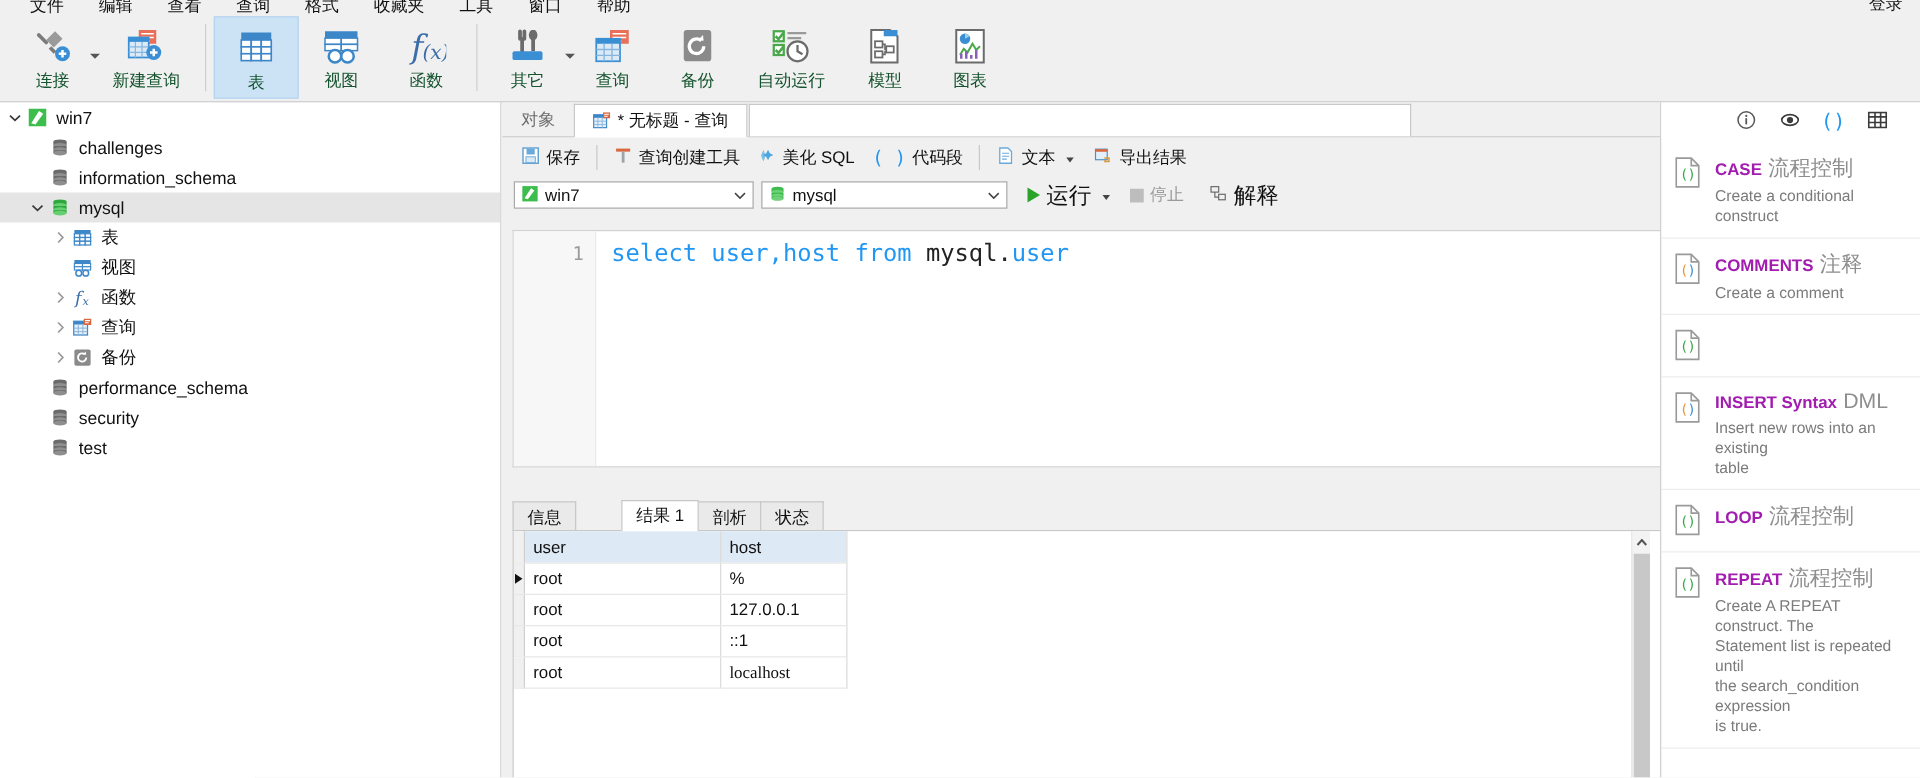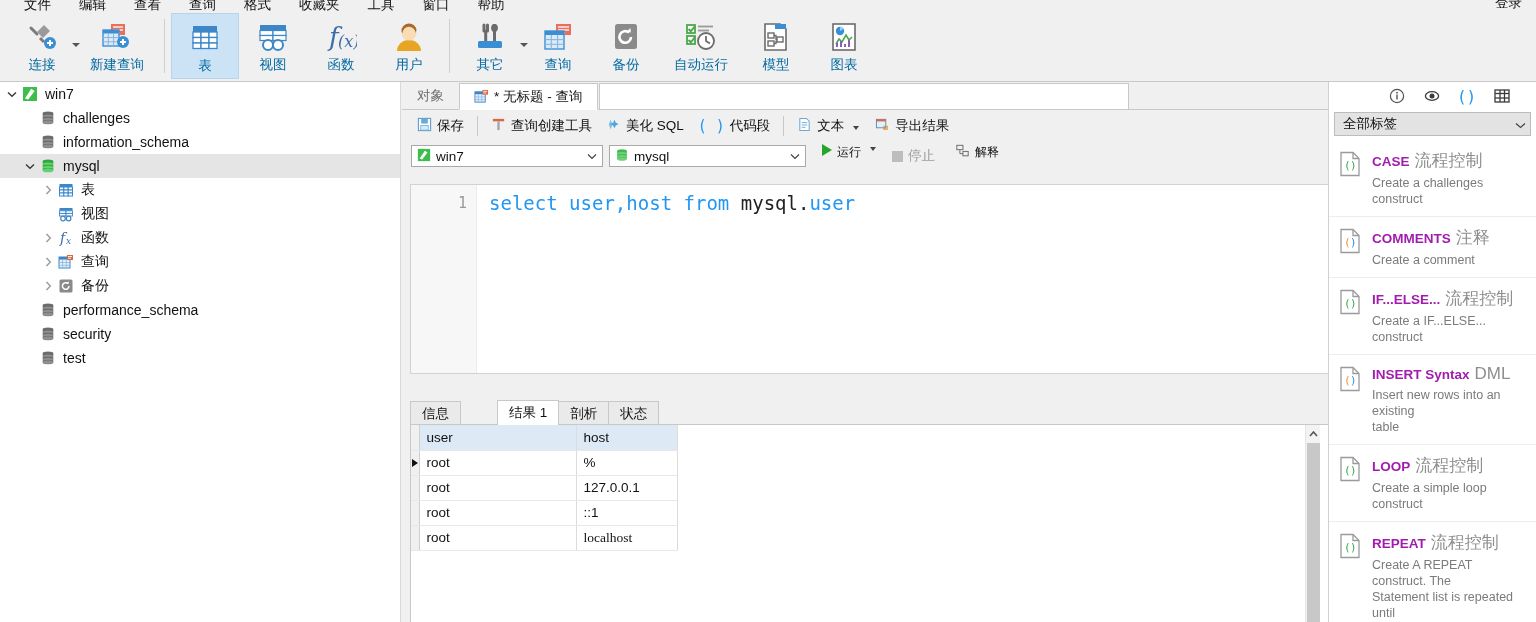--- a/index.html
+++ b/index.html
@@ -36,21 +36,21 @@
   .tb-item {
     position: relative;
     width: 68px; height: 66px;
     display: flex; flex-direction: column; align-items: center; justify-content: flex-start;
     padding-top: 7px;
     cursor: default;
   }
   .tb-item.wide { width: 82px; }
   .tb-item.sel { background: #cce3f6; border: 1px solid #b6d4ee; }
   .tb-ico { height: 34px; display: flex; align-items: center; justify-content: center; }
-  .tb-lab { font-size: 13.5px; color: #0369a1; margin-top: 2px; white-space: nowrap; }
+  .tb-lab { font-size: 13.5px; color: #14532d; margin-top: 2px; white-space: nowrap; }
   .tb-caret {
     position: absolute; right: -4px; top: 30px;
     width: 0; height: 0; border-left: 4px solid transparent;
     border-right: 4px solid transparent; border-top: 4px solid #555;
   }
   .tb-sep { width: 1px; height: 54px; background: #cfcfcf; margin: 6px 6px 0 6px; }
 
   
   .left-pane {
     position: absolute; left: 0; top: 82px; width: 400px; height: 540px;
@@ -127,21 +127,21 @@
     display: flex; align-items: center; padding: 0 2px 0 5px; gap: 5px;
     font-size: 13.5px; color: #111;
   }
   .combo .cv { flex: 1 1 auto; white-space: nowrap; overflow: hidden; }
   .combo .chev {
     width: 16px; display: flex; align-items: center; justify-content: center;
   }
   .combo.conn { width: 192px; }
   .combo.db { width: 197px; }
   .run-btn {
-    display: flex; gap: 5px; font-size: 12px;
+    display: flex; align-items: center; gap: 5px; font-size: 18px;
     color: #111; padding: 0 4px; height: 24px; margin-left: 6px;
   }
   .stop-btn {
     display: flex; align-items: center; gap: 5px; font-size: 13.5px;
     color: #9a9a9a; padding: 0 4px; height: 24px;
   }
   .play-tri {
     width: 0; height: 0; border-top: 6px solid transparent;
     border-bottom: 6px solid transparent; border-left: 10px solid #2aa32a;
   }
@@ -351,30 +351,20 @@
         <div class="tb-lab">视图</div>
       </div>
       <div class="tb-item">
         <span class="tb-ico">
           <svg width="32" height="30" viewBox="0 0 32 30">
             <text x="4" y="24" font-family="DejaVu Serif, serif" font-style="italic" font-size="26" fill="#3b6ea8">f</text>
             <text x="13" y="25" font-family="DejaVu Serif, serif" font-style="italic" font-size="16" fill="#3b6ea8">(x)</text>
           </svg>
         </span>
         <div class="tb-lab">函数</div>
-      </div>
-      <div class="tb-item">
-        <span class="tb-ico">
-          <svg width="32" height="30" viewBox="0 0 32 30">
-            <path d="M4 29 a12 11 0 0 1 24 0 z" fill="#e8a522"></path>
-            <circle cx="16" cy="11" r="7.5" fill="#f7dcb5"></circle>
-            <path d="M8.5 9.5 a7.5 7.5 0 0 1 15 -1 l-1 2.5 a6.2 6.2 0 0 0 -13 0.5 z" fill="#a9692a"></path>
-          </svg>
-        </span>
-        <div class="tb-lab">用户</div>
       </div>
       <div class="tb-sep"></div>
       <div class="tb-item">
         <span class="tb-ico">
           <svg width="32" height="30" viewBox="0 0 32 30">
             <g stroke="#6b6b6b" stroke-width="3" stroke-linecap="round" fill="none">
               <path d="M10 3 l0 6 M13.5 3 l0 6"></path>
               <path d="M11.7 9 l0 10"></path>
             </g>
             <path d="M19 2 a5 5 0 0 0 0 8 l0 9 l3 0 l0 -9 a5 5 0 0 0 0 -8 z" fill="#6b6b6b"></path>
@@ -952,74 +942,65 @@
       <div class="rb-ic">
         <svg width="16" height="14" viewBox="0 0 16 14">
             <rect x="1" y="1" width="14" height="12" fill="none" stroke="#3b3b3b" stroke-width="1.3"></rect>
             <line x1="6" y1="1" x2="6" y2="13" stroke="#3b3b3b" stroke-width="1.3"></line>
             <line x1="10.5" y1="1" x2="10.5" y2="13" stroke="#3b3b3b" stroke-width="1.3"></line>
             <line x1="1" y1="4.5" x2="15" y2="4.5" stroke="#3b3b3b" stroke-width="1.3"></line>
             <line x1="1" y1="9" x2="15" y2="9" stroke="#3b3b3b" stroke-width="1.3"></line>
           </svg>
       </div>
     </div>
-    <div class="rb-filter">
-      <span class="cv">全部标签</span>
-      <span class="chev">
-        <svg width="11" height="7" viewBox="0 0 11 7">
-            <path d="M1 1.5 L5.5 5.5 L10 1.5" fill="none" stroke="#444" stroke-width="1.2"></path>
-          </svg>
-      </span>
-    </div>
     <div class="rb-list" id="snippet-list">
         <div class="snip">
           <div class="snip-ico"><svg width="22" height="26" viewBox="0 0 22 26">
               <path d="M2 1.5 h12 l6 6 v17 h-18 z" fill="#fff" stroke="#9a9a9a" stroke-width="1.3"></path>
               <path d="M14 1.5 v6 h6" fill="none" stroke="#9a9a9a" stroke-width="1.3"></path>
               <text x="5" y="18" font-family="DejaVu Sans Mono, monospace" font-size="11" fill="#3aa84a">(</text>
               <text x="11" y="18" font-family="DejaVu Sans Mono, monospace" font-size="11" fill="#3aa84a">)</text>
             </svg></div>
-          <div class="snip-body"><span class="snip-t1">CASE</span><span class="snip-t2">流程控制</span><div class="snip-desc">Create a challenges construct</div></div>
+          <div class="snip-body"><span class="snip-t1">CASE</span><span class="snip-t2">流程控制</span><div class="snip-desc">Create a conditional construct</div></div>
         </div>
         <div class="snip">
           <div class="snip-ico"><svg width="22" height="26" viewBox="0 0 22 26">
               <path d="M2 1.5 h12 l6 6 v17 h-18 z" fill="#fff" stroke="#9a9a9a" stroke-width="1.3"></path>
               <path d="M14 1.5 v6 h6" fill="none" stroke="#9a9a9a" stroke-width="1.3"></path>
               <text x="5" y="18" font-family="DejaVu Sans Mono, monospace" font-size="11" fill="#e8943a">(</text>
               <text x="11" y="18" font-family="DejaVu Sans Mono, monospace" font-size="11" fill="#3a8fd4">)</text>
             </svg></div>
           <div class="snip-body"><span class="snip-t1">COMMENTS</span><span class="snip-t2">注释</span><div class="snip-desc">Create a comment</div></div>
         </div>
         <div class="snip">
           <div class="snip-ico"><svg width="22" height="26" viewBox="0 0 22 26">
               <path d="M2 1.5 h12 l6 6 v17 h-18 z" fill="#fff" stroke="#9a9a9a" stroke-width="1.3"></path>
               <path d="M14 1.5 v6 h6" fill="none" stroke="#9a9a9a" stroke-width="1.3"></path>
               <text x="5" y="18" font-family="DejaVu Sans Mono, monospace" font-size="11" fill="#3aa84a">(</text>
               <text x="11" y="18" font-family="DejaVu Sans Mono, monospace" font-size="11" fill="#3aa84a">)</text>
             </svg></div>
-          <div class="snip-body"><span class="snip-t1">IF...ELSE...</span><span class="snip-t2">流程控制</span><div class="snip-desc">Create a IF...ELSE... construct</div></div>
         </div>
         <div class="snip">
           <div class="snip-ico"><svg width="22" height="26" viewBox="0 0 22 26">
               <path d="M2 1.5 h12 l6 6 v17 h-18 z" fill="#fff" stroke="#9a9a9a" stroke-width="1.3"></path>
               <path d="M14 1.5 v6 h6" fill="none" stroke="#9a9a9a" stroke-width="1.3"></path>
               <text x="5" y="18" font-family="DejaVu Sans Mono, monospace" font-size="11" fill="#e8943a">(</text>
               <text x="11" y="18" font-family="DejaVu Sans Mono, monospace" font-size="11" fill="#3a8fd4">)</text>
             </svg></div>
           <div class="snip-body"><span class="snip-t1">INSERT Syntax</span><span class="snip-t2">DML</span><div class="snip-desc">Insert new rows into an existing
 table</div></div>
         </div>
         <div class="snip">
           <div class="snip-ico"><svg width="22" height="26" viewBox="0 0 22 26">
               <path d="M2 1.5 h12 l6 6 v17 h-18 z" fill="#fff" stroke="#9a9a9a" stroke-width="1.3"></path>
               <path d="M14 1.5 v6 h6" fill="none" stroke="#9a9a9a" stroke-width="1.3"></path>
               <text x="5" y="18" font-family="DejaVu Sans Mono, monospace" font-size="11" fill="#3aa84a">(</text>
               <text x="11" y="18" font-family="DejaVu Sans Mono, monospace" font-size="11" fill="#3aa84a">)</text>
             </svg></div>
-          <div class="snip-body"><span class="snip-t1">LOOP</span><span class="snip-t2">流程控制</span><div class="snip-desc">Create a simple loop construct</div></div>
+          <div class="snip-body"><span class="snip-t1">LOOP</span><span class="snip-t2">流程控制</span></div>
         </div>
         <div class="snip">
           <div class="snip-ico"><svg width="22" height="26" viewBox="0 0 22 26">
               <path d="M2 1.5 h12 l6 6 v17 h-18 z" fill="#fff" stroke="#9a9a9a" stroke-width="1.3"></path>
               <path d="M14 1.5 v6 h6" fill="none" stroke="#9a9a9a" stroke-width="1.3"></path>
               <text x="5" y="18" font-family="DejaVu Sans Mono, monospace" font-size="11" fill="#3aa84a">(</text>
               <text x="11" y="18" font-family="DejaVu Sans Mono, monospace" font-size="11" fill="#3aa84a">)</text>
             </svg></div>
           <div class="snip-body"><span class="snip-t1">REPEAT</span><span class="snip-t2">流程控制</span><div class="snip-desc">Create A REPEAT construct. The
 Statement list is repeated until

